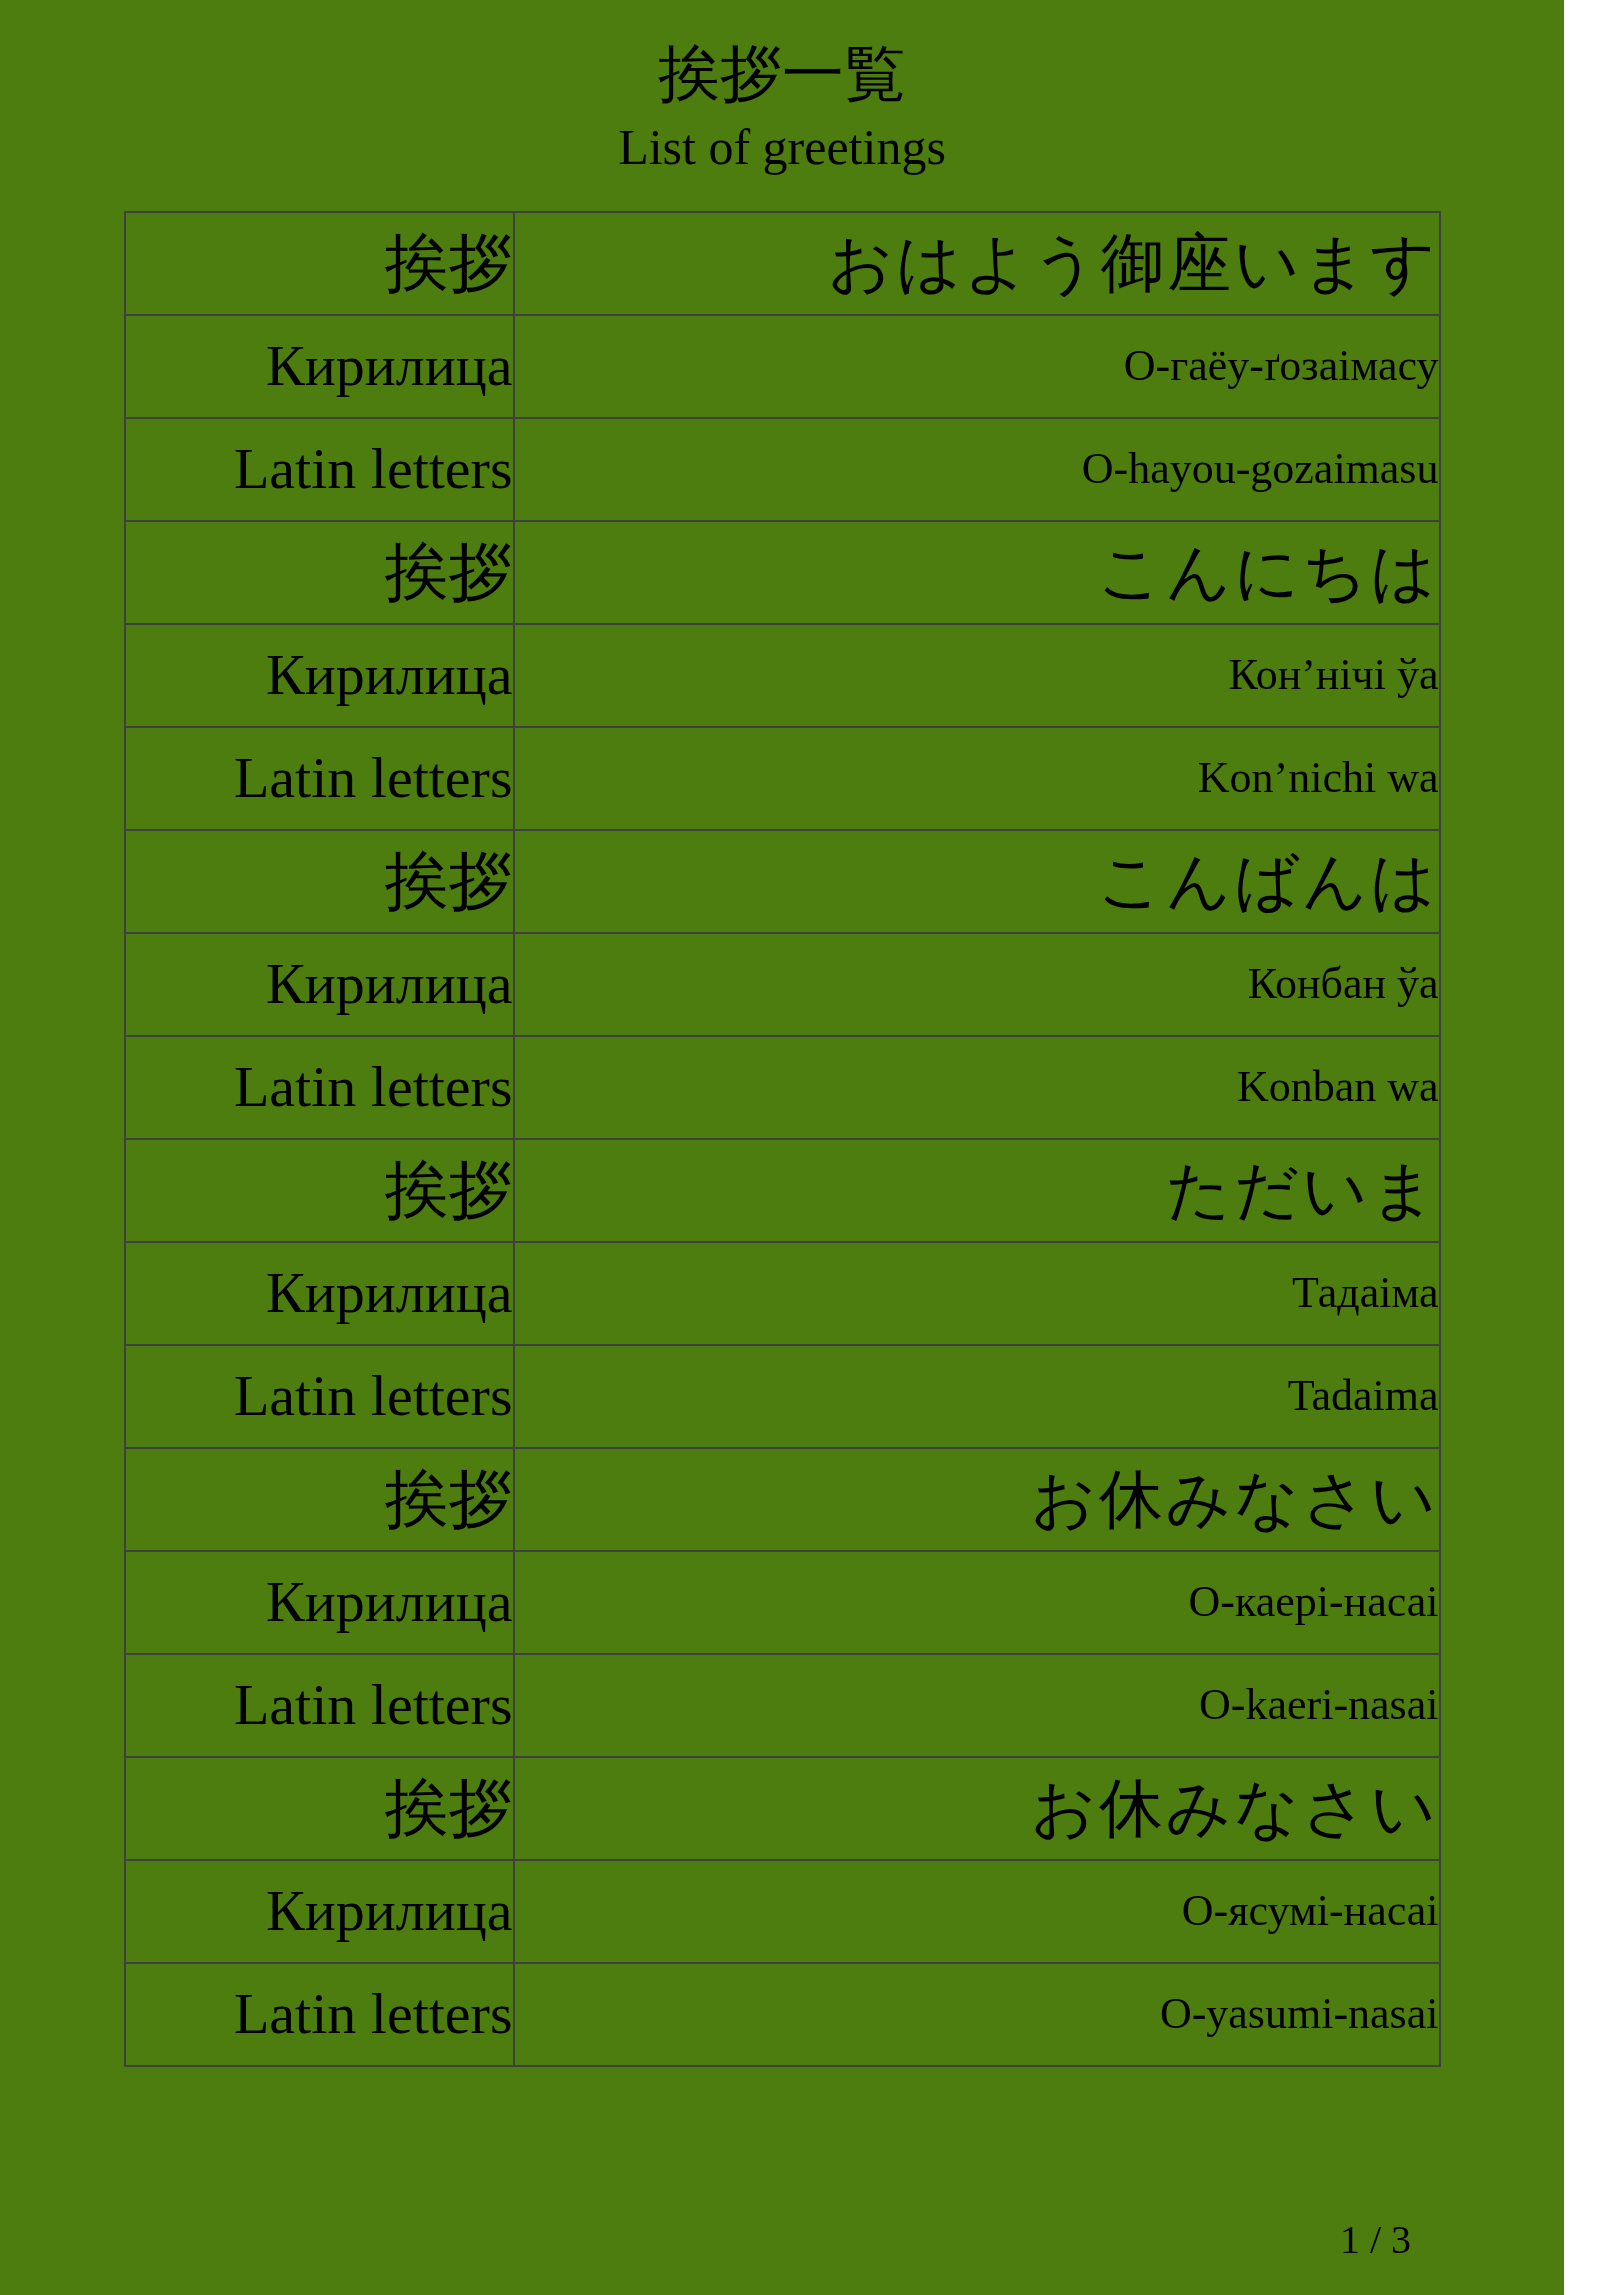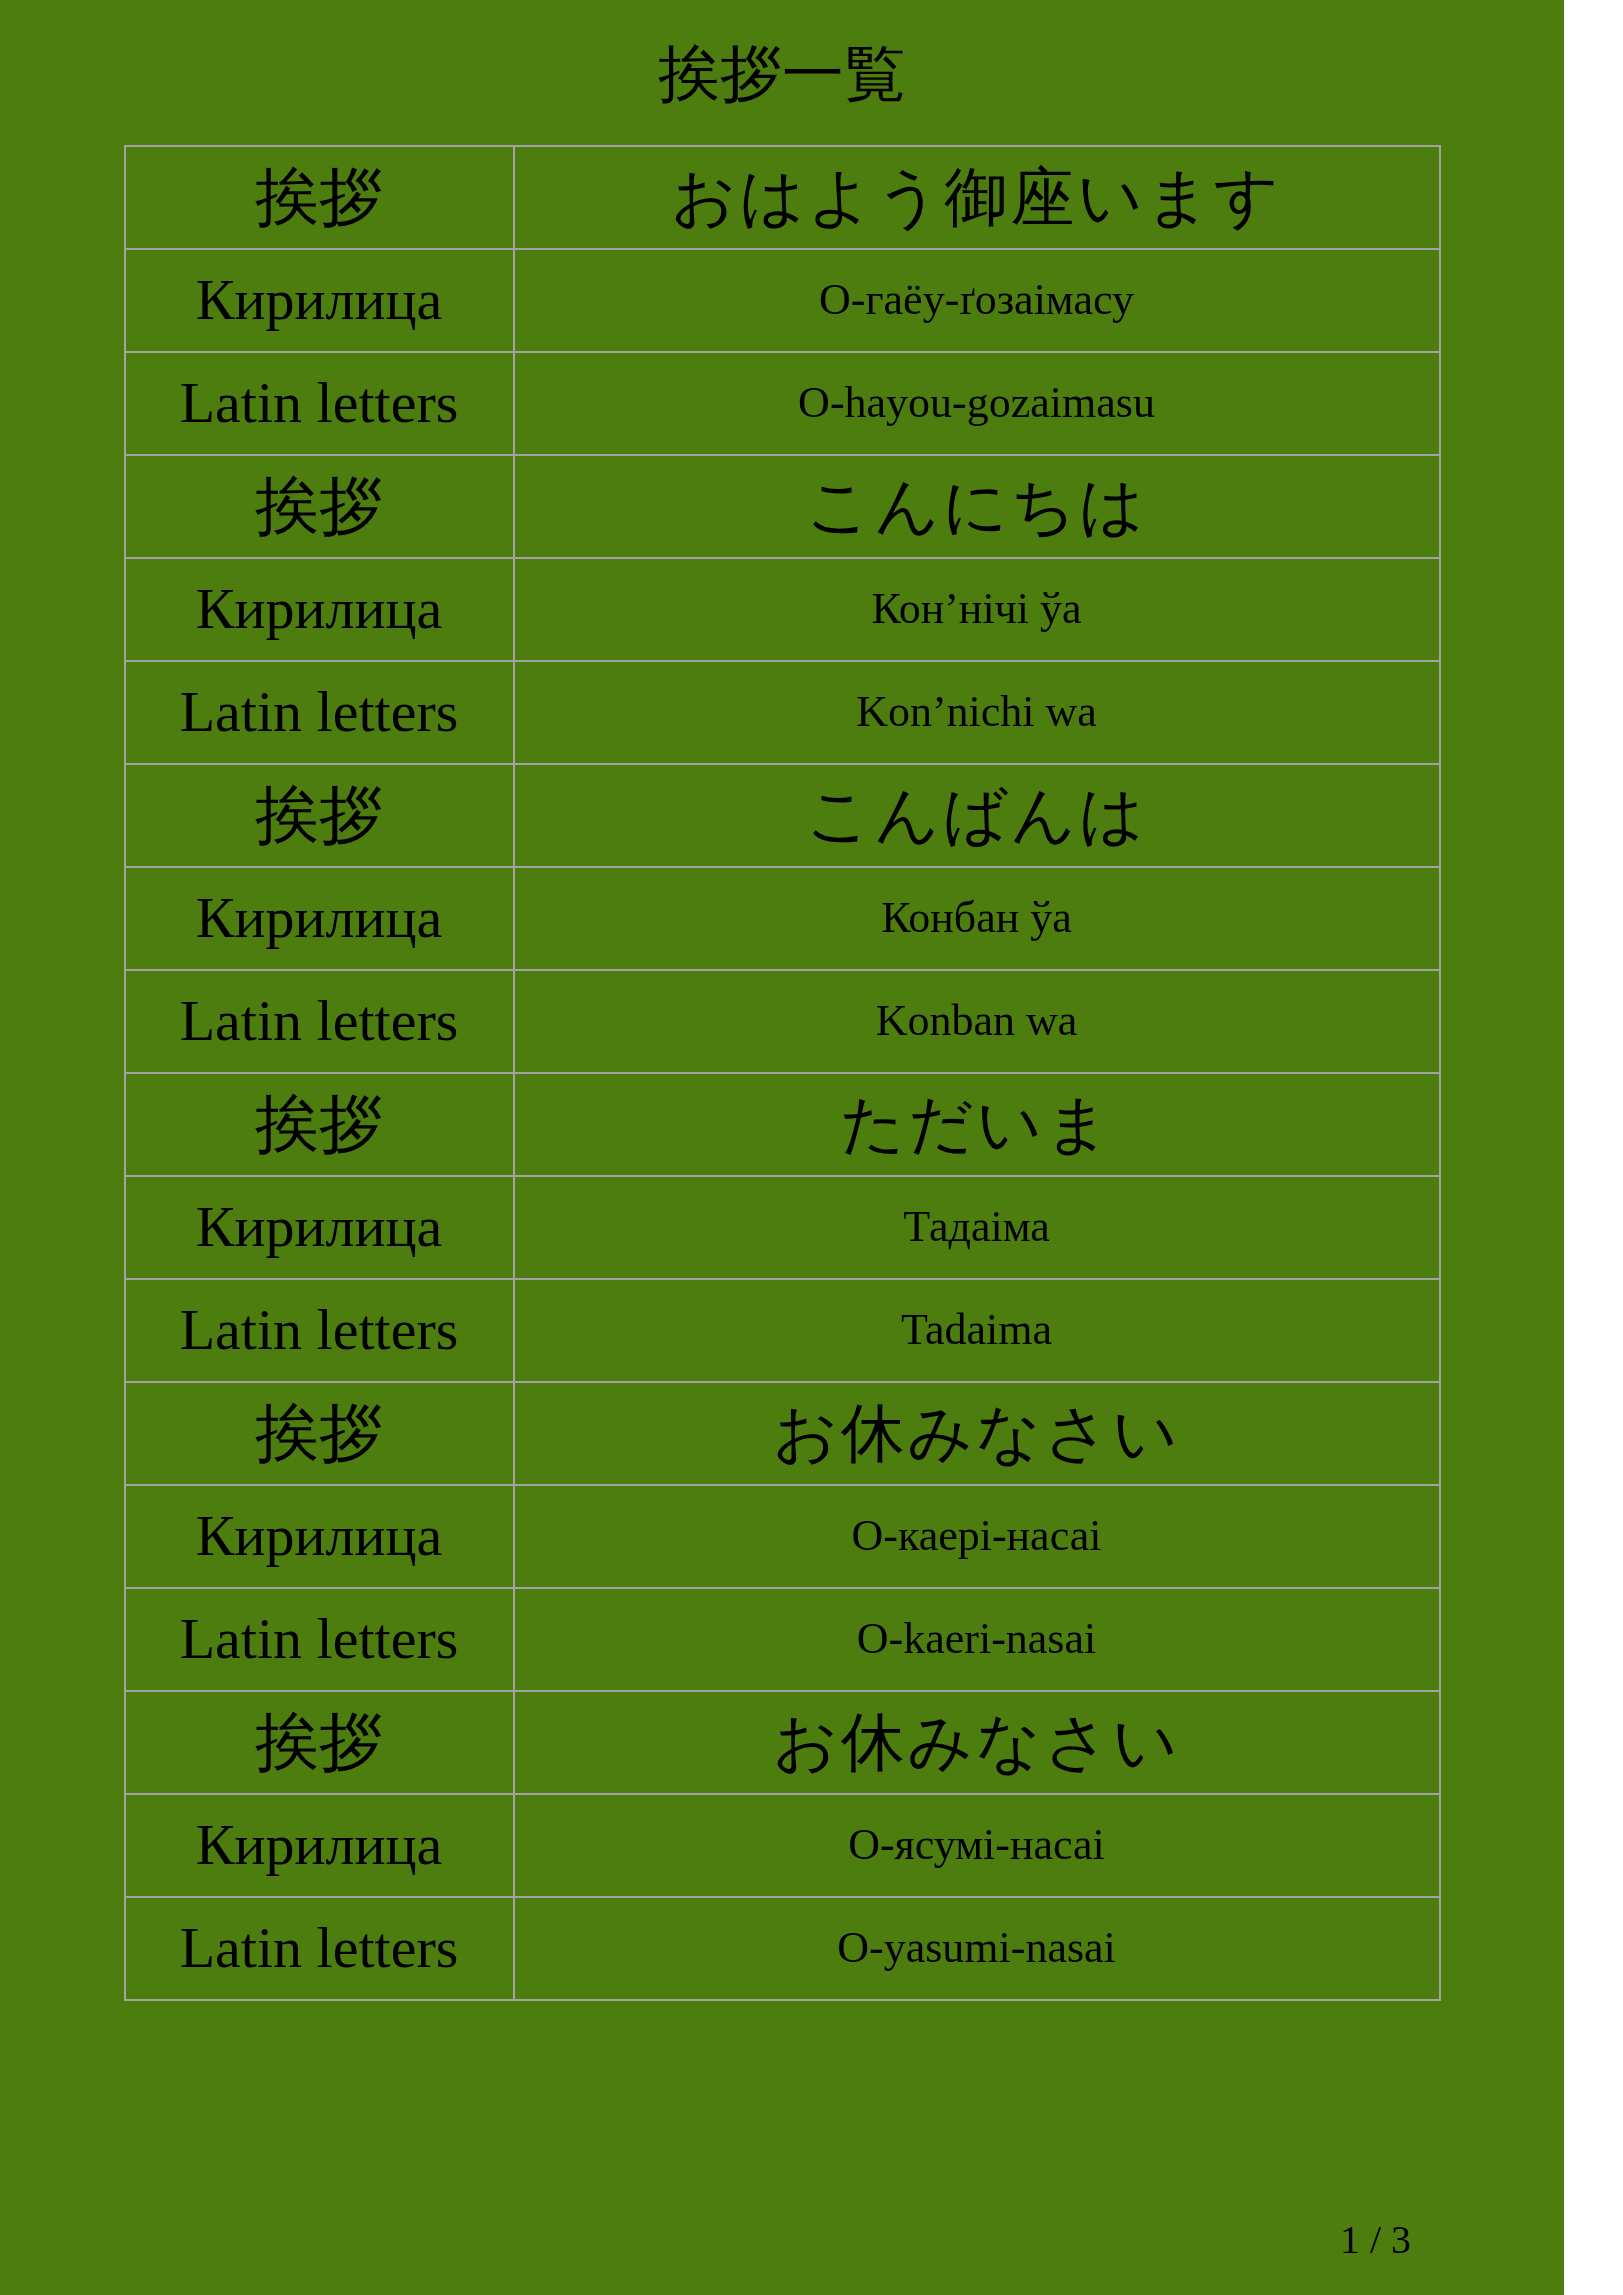--- a/index.html
+++ b/index.html
@@ -34,24 +34,24 @@
     line-height: 66px;
     font-weight: normal;
   }
   table.greetings {
     border-collapse: collapse;
     table-layout: fixed;
     width: 1314px;
     margin: 31px auto 0 auto;
   }
   table.greetings td {
-    border: 2px solid #a3a3a3;
+    border: 2px solid #404040;
     height: 101px;
     padding: 0;
-    text-align: center;
+    text-align: right;
     vertical-align: middle;
     line-height: 1.05;
     overflow: hidden;
     white-space: nowrap;
   }
   col.c-label { width: 389px; }
   col.c-value { width: 926px; }
   td.cell-label   { font-size: 58px; }
   td.cell-label-jp{ font-size: 64px; }
   td.cell-value   { font-size: 44px; }
@@ -65,20 +65,21 @@
     text-align: center;
   }
 </style>
 </head>
 <body>
 
 <div class="page">
 
   <header class="titles">
     <div class="title-jp">挨拶一覧</div>
+    <div class="title-en">List of greetings</div>
   </header>
 
   <table class="greetings">
     <colgroup>
       <col class="c-label">
       <col class="c-value">
     </colgroup>
     <tbody>
 
       <tr>

